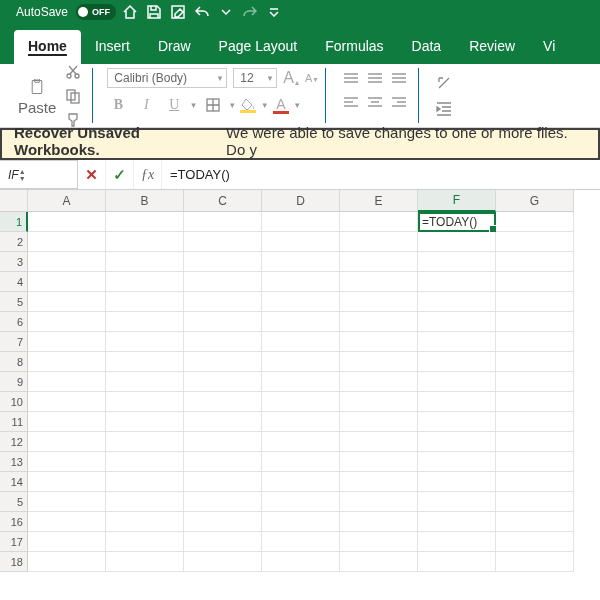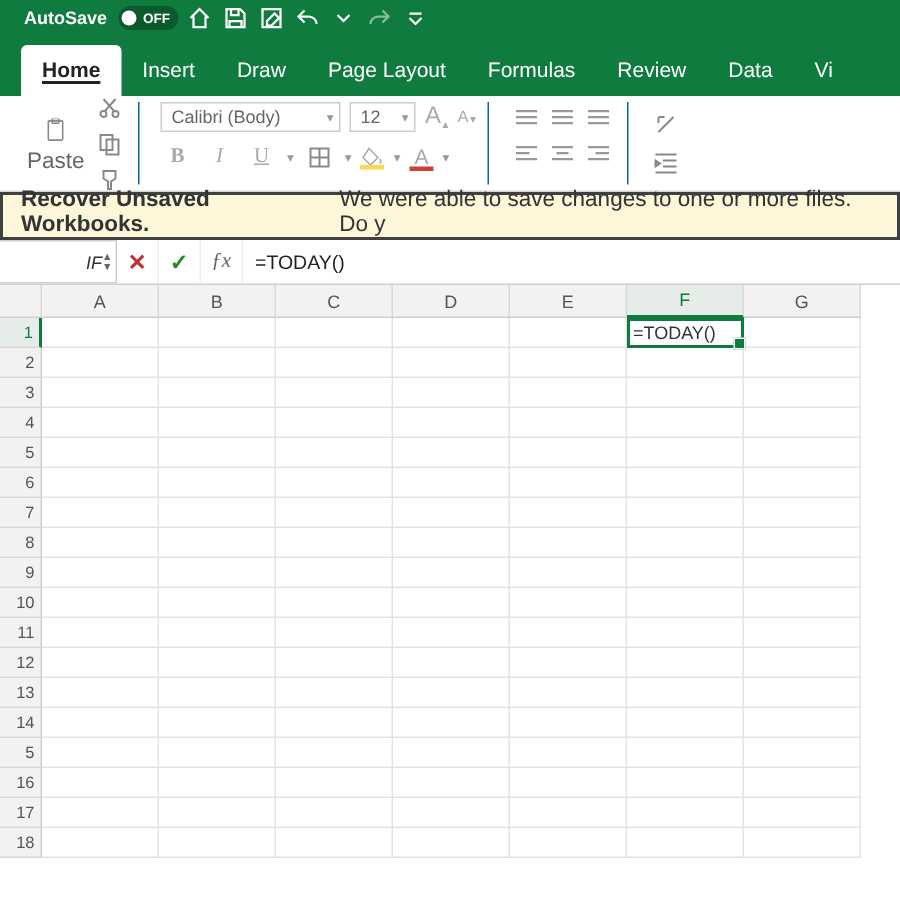--- a/index.html
+++ b/index.html
@@ -1,18 +1,18 @@
 <!DOCTYPE html>
 <html><head>
 <meta charset="utf-8">
 <style>
   * { box-sizing: border-box; margin: 0; padding: 0; }
   body { font-family: -apple-system, "Segoe UI", Arial, sans-serif; font-size: 13px; color: #333; width: 600px; height: 600px; overflow: hidden; background: #fff; }
   .titlebar { background: #0f7b3e; height: 24px; display: flex; align-items: center; padding-left: 16px; gap: 4px; }
-  .autosave { color: #fff; font-size: 12px; font-weight: 700; margin-right: 4px; }
+  .autosave { color: #fff; font-size: 12px; font-weight: 400; margin-right: 4px; }
   .autosave-toggle { display: inline-flex; align-items: center; background: #0a5a2c; border-radius: 10px; padding: 1px 6px 1px 2px; gap: 4px; height: 16px; }
   .autosave-knob { width: 10px; height: 10px; border-radius: 50%; background: #fff; }
   .autosave-off { color: #fff; font-size: 9px; font-weight: 600; }
   .tb-icon { width: 20px; height: 20px; display: inline-flex; align-items: center; justify-content: center; color: #fff; }
   .tb-icon svg { width: 16px; height: 16px; stroke: #fff; fill: none; stroke-width: 1.5; }
   .tb-icon.mini svg { width: 10px; height: 10px; }
   .tabsbar { background: #0f7b3e; height: 40px; display: flex; align-items: flex-end; padding-left: 14px; }
   .tab { color: #fff; font-size: 14px; padding: 8px 14px 10px; cursor: pointer; text-align: center; }
   .tab.active { background: #fff; color: #222; font-weight: 700; text-decoration: underline; text-underline-offset: 3px; text-decoration-thickness: 2px; border-radius: 4px 4px 0 0; }
   .ribbon { background: #fff; height: 64px; display: flex; align-items: center; padding: 4px 10px; gap: 6px; border-bottom: 1px solid #d6d6d6; }
@@ -32,21 +32,21 @@
   .Abig { font-size: 16px; } .Asml { font-size: 11px; }
   .stylebtn { width: 22px; text-align: center; color: #aaa; font-family: "Times New Roman", serif; font-size: 14px; }
   .stylebtn.B { font-weight: 700; } .stylebtn.I { font-style: italic; } .stylebtn.U { text-decoration: underline; }
   .color-bar { width: 16px; height: 3px; display: inline-block; }
   .color-a { color:#aaa; font-size:14px; display:flex; flex-direction:column; align-items:center; line-height:1; }
   .align-grid { display: grid; grid-template-columns: repeat(3, 22px); grid-template-rows: repeat(2, 22px); gap: 2px; }
   .align-btn svg { width: 16px; height: 12px; stroke: #999; stroke-width: 1.5; }
   .recoverbar { background: #fdf6d9; border: 2px solid #404040; height: 32px; display: flex; align-items: flex-end; padding: 0 12px; font-size: 15px; }
   .recoverbar .bold { font-weight: 700; margin-right: 6px; }
   .formulabar { height: 30px; display: flex; align-items: stretch; border-bottom: 1px solid #cfcfcf; }
-  .namebox { width: 78px; border: 1px solid #cfcfcf; border-left: none; display: flex; align-items: center; justify-content: flex-end; padding: 0 2px 0 8px; font-size: 12px; font-style: italic; }
+  .namebox { width: 78px; border: 1px solid #cfcfcf; border-left: none; display: flex; align-items: center; justify-content: flex-start; padding: 0 2px 0 8px; font-size: 12px; font-style: italic; }
   .spinners { display: flex; flex-direction: column; }
   .spinners span { font-size: 7px; color: #666; line-height: 7px; }
   .fb-btn { width: 28px; display: flex; align-items: center; justify-content: center; border-right: 1px solid #eee; }
   .fb-cancel { color: #b33; font-size: 15px; font-weight: 700; }
   .fb-ok { color: #2a8a2a; font-size: 15px; font-weight: 700; }
   .fx { font-style: italic; font-family: "Times New Roman", serif; font-size: 14px; color: #666; }
   .formula-input { flex: 1; display: flex; align-items: center; padding-left: 8px; font-size: 13px; color: #222; }
   .grid { display: grid; grid-template-columns: 28px repeat(7, 78px); }
   .colhead { height: 22px; border-right: 1px solid #d8d8d8; border-bottom: 1px solid #cfcfcf; background: #f3f2f1; display: flex; align-items: center; justify-content: center; font-size: 12px; color: #555; }
   .colhead.corner { background: #f3f2f1; }
@@ -102,22 +102,22 @@
       </svg>
     </span>
 </div>
 
 <div class="tabsbar" id="tabsbar">
     <span class="tab active">Home</span>
     <span class="tab">Insert</span>
     <span class="tab">Draw</span>
     <span class="tab">Page Layout</span>
     <span class="tab">Formulas</span>
+    <span class="tab">Data</span>
     <span class="tab">Review</span>
-    <span class="tab">Data</span>
     <span class="tab">Vi</span>
   </div>
 
 <div class="ribbon">
   <div class="ribbon-group">
     <div class="paste-block">
       <span class="rbtn">
           <svg viewBox="0 0 16 20">
             <rect x="2" y="2" width="12" height="16" rx="1"></rect>
             <rect x="5" y="0" width="6" height="4" rx="1"></rect>

